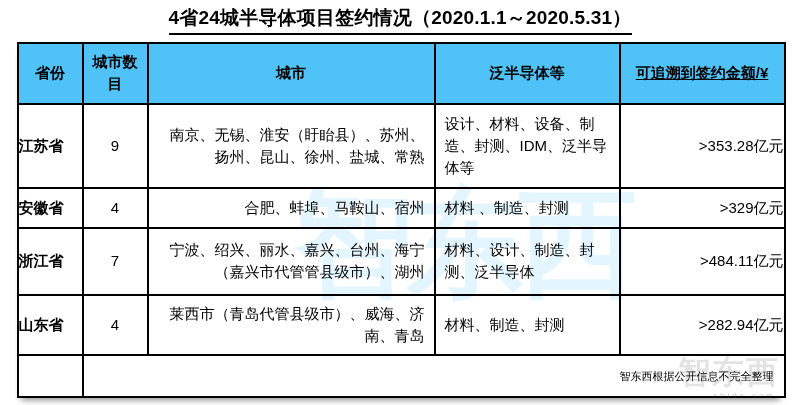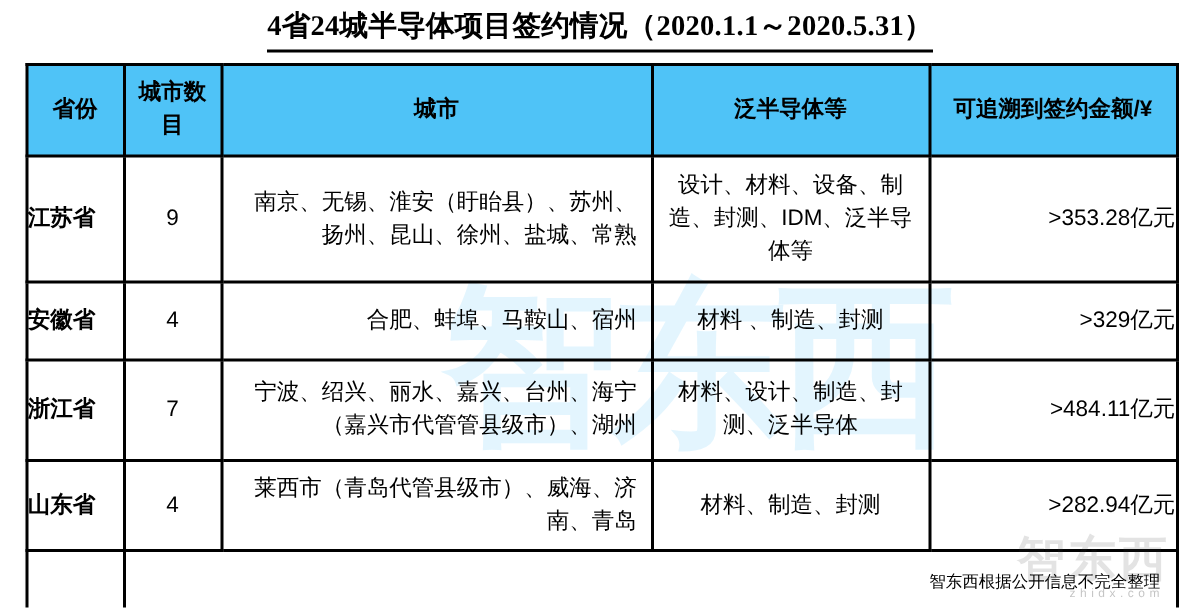--- a/index.html
+++ b/index.html
@@ -11,21 +11,20 @@
   
   .title-row { text-align: center; padding-top: 7px; }
   .title {
     display: inline-block;
     font-size: 19px;
     font-weight: bold;
     letter-spacing: 0.2px;
     border-bottom: 2.5px solid #000;
     padding-bottom: 3px;
     line-height: 1.2;
-    font-family: Liberation Serif, serif;
   }
 
   
   .wm { position: absolute; pointer-events: none; white-space: nowrap; }
   .wm-logo-blue {
     left: 295px; top: 165px;
     font-size: 118px; font-weight: bold;
     color: rgba(79, 195, 247, 0.16);
     letter-spacing: -6px;
     z-index: 0;
@@ -72,31 +71,31 @@
     font-size: 15px;
     line-height: 22px;
   }
   thead tr { height: 61px; padding-left: 28px; }
   thead th {
     background: #4FC3F7;
     font-weight: bold;
     text-align: center;
     padding: 2px 4px;
   }
-  th.col-amount .hdr-wrap { display: inline-block; max-width: 142px; word-break: break-all; }
+  th.col-amount .hdr-wrap { display: inline-block; max-width: 142px; word-break: break-all; text-decoration: underline; }
 
   tbody tr.r0 { height: 84px; }
-  tbody tr.r1 { height: 52px; }
+  tbody tr.r1 { height: 40px; }
   tbody tr.r2 { height: 67px; }
   tbody tr.r3 { height: 60px; }
 
   td.province { font-weight: bold; }
   td.count    { text-align: center; }
   td.cities   { text-align: right; padding: 3px 9px; }
-  td.directions { text-align: center; padding: 3px 9px; }
+  td.directions { text-align: left; padding: 3px 9px; }
   td.amount   { text-align: right; }
 
   tfoot tr { height: 42px; }
   tfoot td.note { text-align: right; padding-right: 10px; font-size: 11px; border-radius: 14px; }
 </style>
 </head>
 <body>
 
 <div class="page">
 

